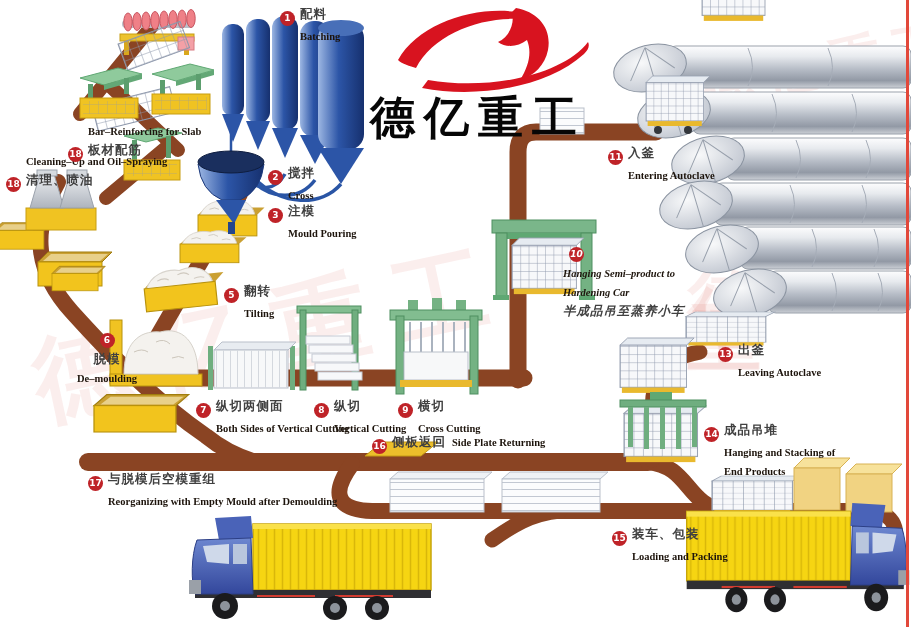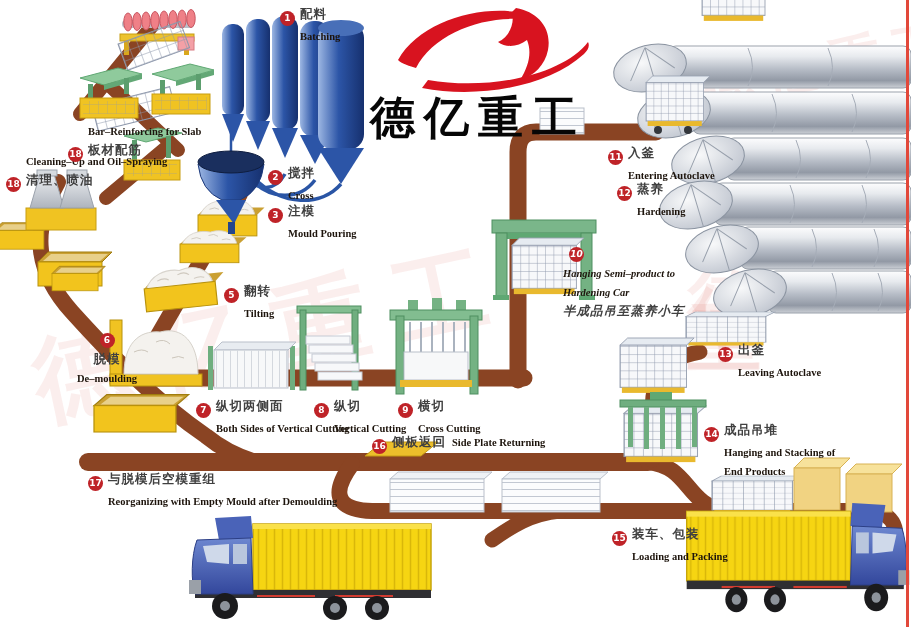--- a/index.html
+++ b/index.html
@@ -401,24 +401,20 @@
       </div>
       <div class="station v-ctop" style="left: 563px; top: 240px; font-style: italic;">
         <span class="st-line"><span class="st-badge">10</span></span>
         <span class="st-line"><span class="st-en">Hanging Semi–product to<br>Hardening Car</span></span>
         <span class="st-line"><span class="st-cn">半成品吊至蒸养小车</span></span>
       </div>
       <div class="station v-row" style="left: 608px; top: 143px;">
         <span class="st-line"><span class="st-badge">11</span><span class="st-cn">入釜</span></span>
         <span class="st-line ind"><span class="st-en">Entering Autoclave</span></span>
       </div>
-      <div class="station v-row" style="left: 617px; top: 179px;">
-        <span class="st-line"><span class="st-badge">12</span><span class="st-cn">蒸养</span></span>
-        <span class="st-line ind"><span class="st-en">Hardening</span></span>
-      </div>
       <div class="station v-row" style="left: 718px; top: 340px;">
         <span class="st-line"><span class="st-badge">13</span><span class="st-cn">出釜</span></span>
         <span class="st-line ind"><span class="st-en">Leaving Autoclave</span></span>
       </div>
       <div class="station v-row" style="left: 704px; top: 420px;">
         <span class="st-line"><span class="st-badge">14</span><span class="st-cn">成品吊堆</span></span>
         <span class="st-line ind"><span class="st-en">Hanging and Stacking of<br>End Products</span></span>
       </div>
       <div class="station v-row" style="left: 612px; top: 524px;">
         <span class="st-line"><span class="st-badge">15</span><span class="st-cn">装车、包装</span></span>

